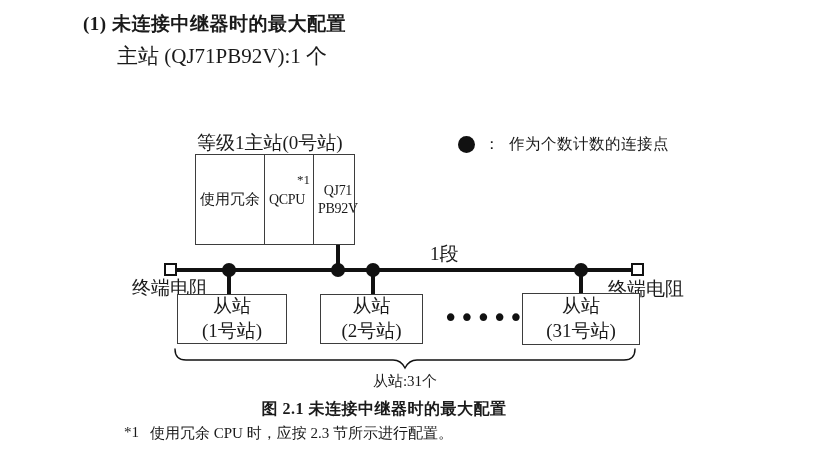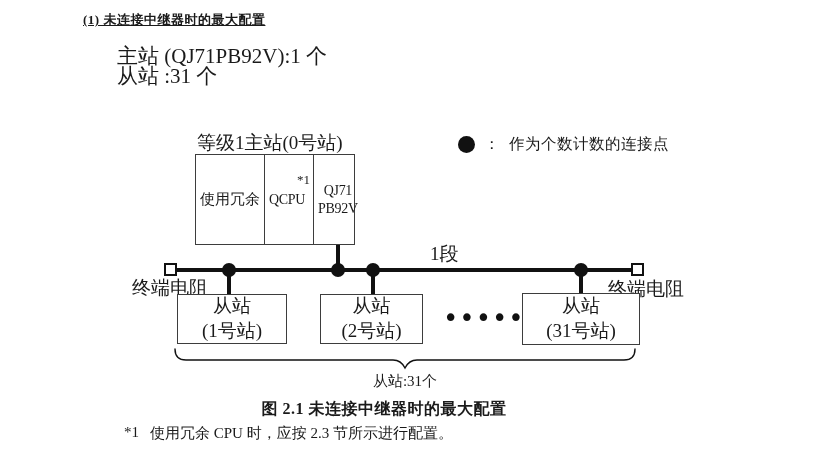--- a/index.html
+++ b/index.html
@@ -1,21 +1,21 @@
 <!DOCTYPE html>
 <html><head>
 <meta charset="utf-8">
 <style>
   html,body{margin:0;padding:0;background:#ffffff;}
   .canvas{
     position:relative;width:821px;height:457px;background:#ffffff;overflow:hidden;
     font-family:"Liberation Serif","DejaVu Serif",serif;color:#1a1a1a;
   }
   .abs{position:absolute;}
-  .heading{font-weight:bold;font-size:13px;letter-spacing:.5px;white-space:nowrap;text-decoration:underline;}
+  .heading{font-weight:bold;font-size:19px;letter-spacing:.5px;white-space:nowrap;}
   .subline{font-size:21px;white-space:nowrap;}
   .lbl{font-size:19px;white-space:nowrap;}
   .legend{display:flex;align-items:center;gap:9px;height:19px;}
   .legend-dot{width:17px;height:17px;border-radius:50%;background:#111;}
   .legend-text{font-size:15.5px;letter-spacing:.5px;white-space:nowrap;}
   .master-box{display:flex;border:1px solid #3d3d3d;background:#fff;box-sizing:border-box;}
   .mcell{position:relative;border-right:1px solid #3d3d3d;display:flex;align-items:center;box-sizing:border-box;}
   .mcell:last-child{border-right:none;}
   .mcell-center{justify-content:center;}
   .mcell-left{justify-content:flex-start;padding-left:4px;}
@@ -34,21 +34,20 @@
   .caption{font-weight:bold;font-size:16px;text-align:center;letter-spacing:.5px;white-space:nowrap;}
   .footnote{display:flex;gap:11px;font-size:15px;white-space:nowrap;}
 </style>
 </head>
 <body>
 
 <div class="canvas">
 
   <div class="abs heading" style="left:83px;top:11px;">(1) 未连接中继器时的最大配置</div>
   <div class="abs subline" style="left:117px;top:42px;">主站 (QJ71PB92V):1 个</div>
-  <div class="abs subline" style="left:117px;top:62px;">从站 :31 个</div>
 
   <div class="abs legend" style="left:458px;top:135px;">
     <span class="legend-dot"></span>
     <span class="legend-text">：</span>
     <span class="legend-text">作为个数计数的连接点</span>
   </div>
 
   <div class="abs lbl" style="left:197px;top:130px;">等级1主站(0号站)</div>
 
   <div class="abs master-box" style="left:195px;top:154px;width:160px;height:91px;">

